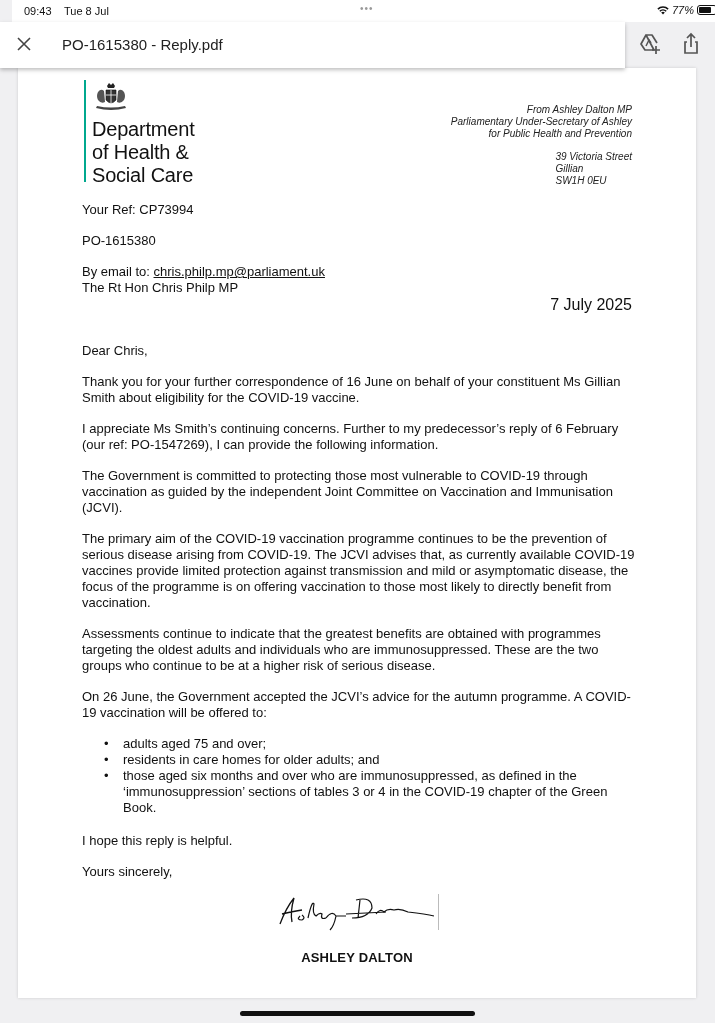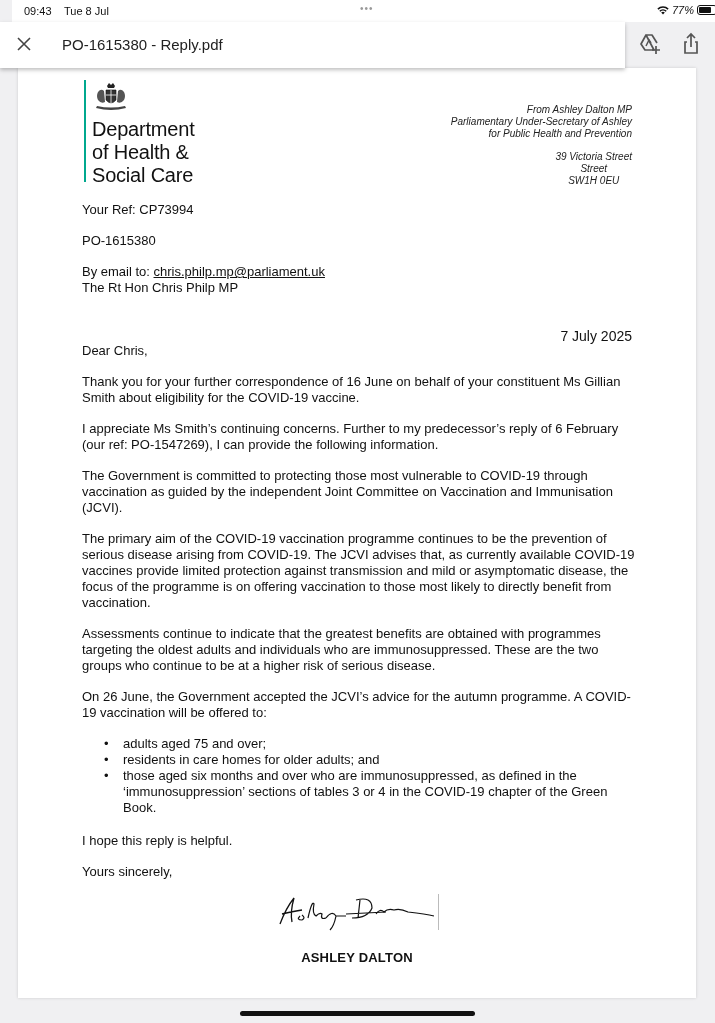--- a/index.html
+++ b/index.html
@@ -21,26 +21,26 @@
     .tb-icon { position: absolute; top: 10px; width: 24px; height: 24px; cursor: pointer; }
 
     .page { position: absolute; top: 68px; left: 18px; width: 678px; height: 930px; background: #fff; box-shadow: 0 0 3px rgba(0,0,0,0.15); }
 
     .logo { position: absolute; left: 66px; top: 12px; }
     .logo-bar { position: absolute; left: 0; top: 0; width: 2px; height: 102px; background: #00a88e; }
     .crest { position: absolute; left: 8px; top: 2px; width: 38px; height: 32px; }
     .logo-text { position: absolute; left: 8px; top: 38px; font-size: 20px; line-height: 23px; color: #111; white-space: nowrap; letter-spacing: -0.2px; }
 
     .from-block { position: absolute; right: 64px; top: 36px; text-align: right; font-style: italic; font-size: 10px; line-height: 12px; color: #222; }
-    .address-block { position: absolute; right: 64px; top: 83px; text-align: center; font-style: italic; font-size: 10px; line-height: 12px; color: #222; }
+    .address-block { position: absolute; right: 64px; top: 83px; text-align: left; font-style: italic; font-size: 10px; line-height: 12px; color: #222; }
 
     .body-text { position: absolute; left: 64px; font-size: 13px; line-height: 16px; color: #111; }
     .w550 { width: 556px; }
     .email-link { text-decoration: underline; color: #111; cursor: pointer; }
-    .date-line { position: absolute; right: 64px; top: 228px; font-size: 14px; color: #111; margin-top: 32px; }
+    .date-line { position: absolute; right: 64px; top: 228px; font-size: 16px; color: #111; }
 
     .bullets { position: absolute; left: 64px; top: 700px; width: 556px; font-size: 13px; line-height: 16px; list-style: none; }
     .bullets li { position: relative; padding-left: 41px; }
     .bullets li .dot { position: absolute; left: 22px; top: 0; }
 
     .signature { position: absolute; left: 258px; top: 822px; width: 165px; height: 42px; }
     .sig-line { position: absolute; left: 420px; top: 826px; width: 1px; height: 36px; background: #bbb; }
     .signatory { position: absolute; left: 0; width: 678px; top: 882px; text-align: center; font-size: 13px; font-weight: bold; letter-spacing: 0.2px; }
 
     .home-indicator { position: absolute; left: 240px; bottom: 7px; width: 235px; height: 5px; background: #111; border-radius: 3px; }
@@ -108,21 +108,21 @@
   </div>
 
   <div class="from-block">
     <div>From Ashley Dalton MP</div>
     <div>Parliamentary Under-Secretary of Ashley</div>
     <div>for Public Health and Prevention</div>
   </div>
 
   <div class="address-block">
     <div>39 Victoria Street</div>
-    <div>Street</div>
+    <div>Gillian</div>
     <div>SW1H 0EU</div>
   </div>
 
   <div class="body-text" style="top:134px">Your Ref: CP73994</div>
   <div class="body-text" style="top:165px">PO-1615380</div>
 
   <div class="body-text" style="top:196px">
     <div><span>By email to: </span><span class="email-link">chris.philp.mp@parliament.uk</span></div>
     <div>The Rt Hon Chris Philp MP</div>
   </div>

